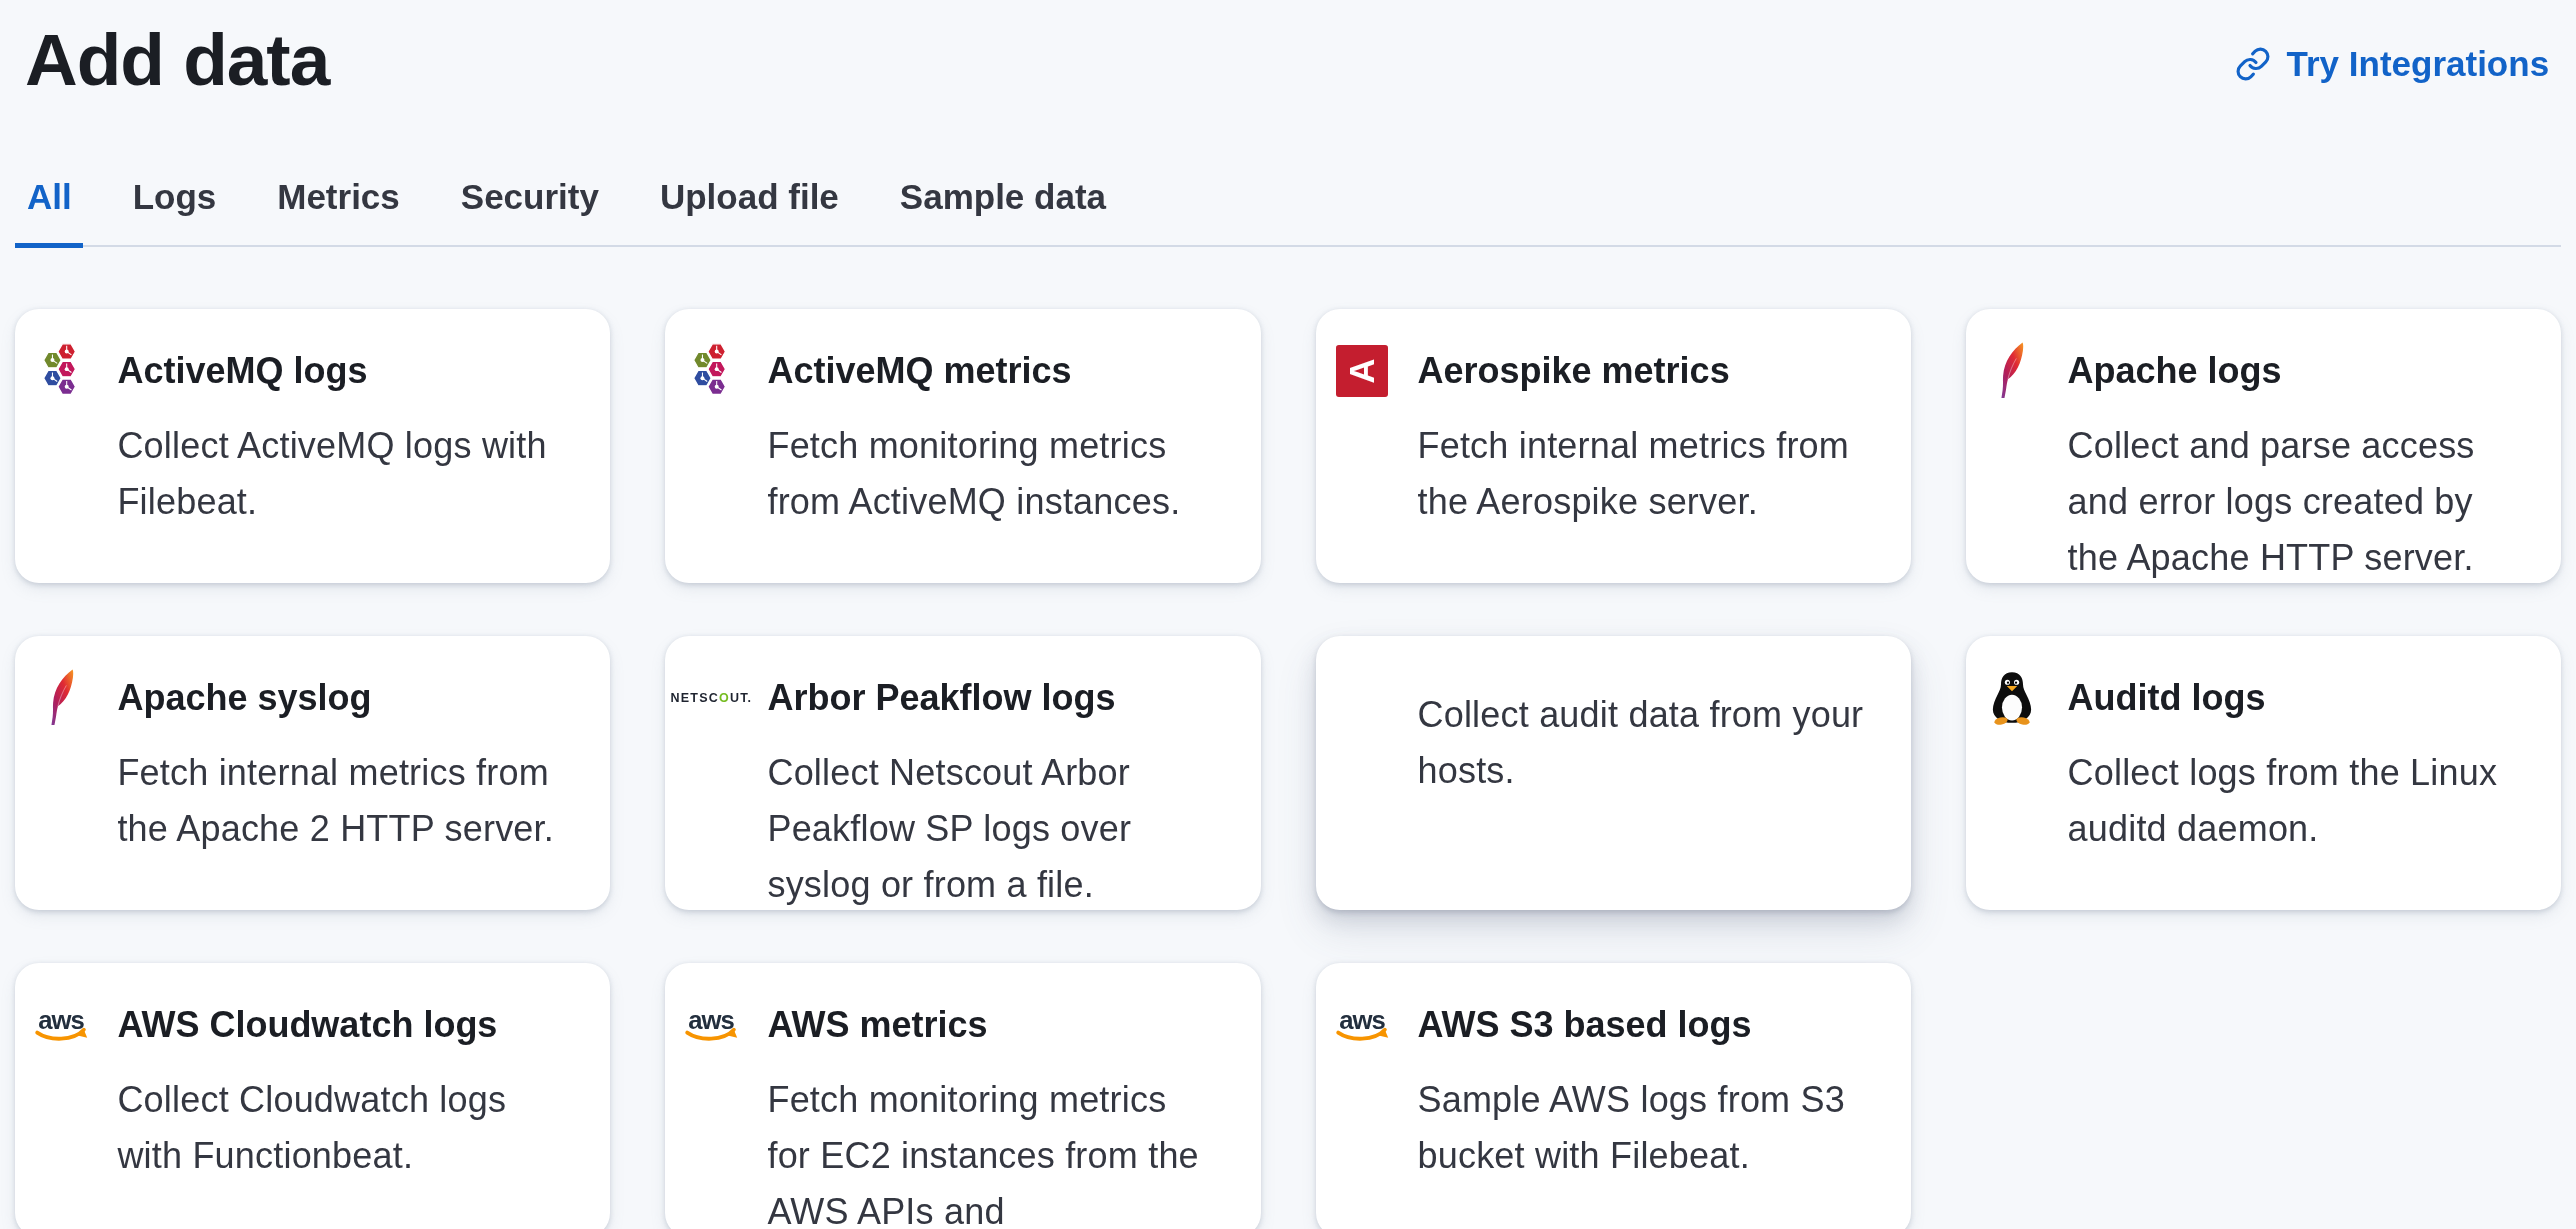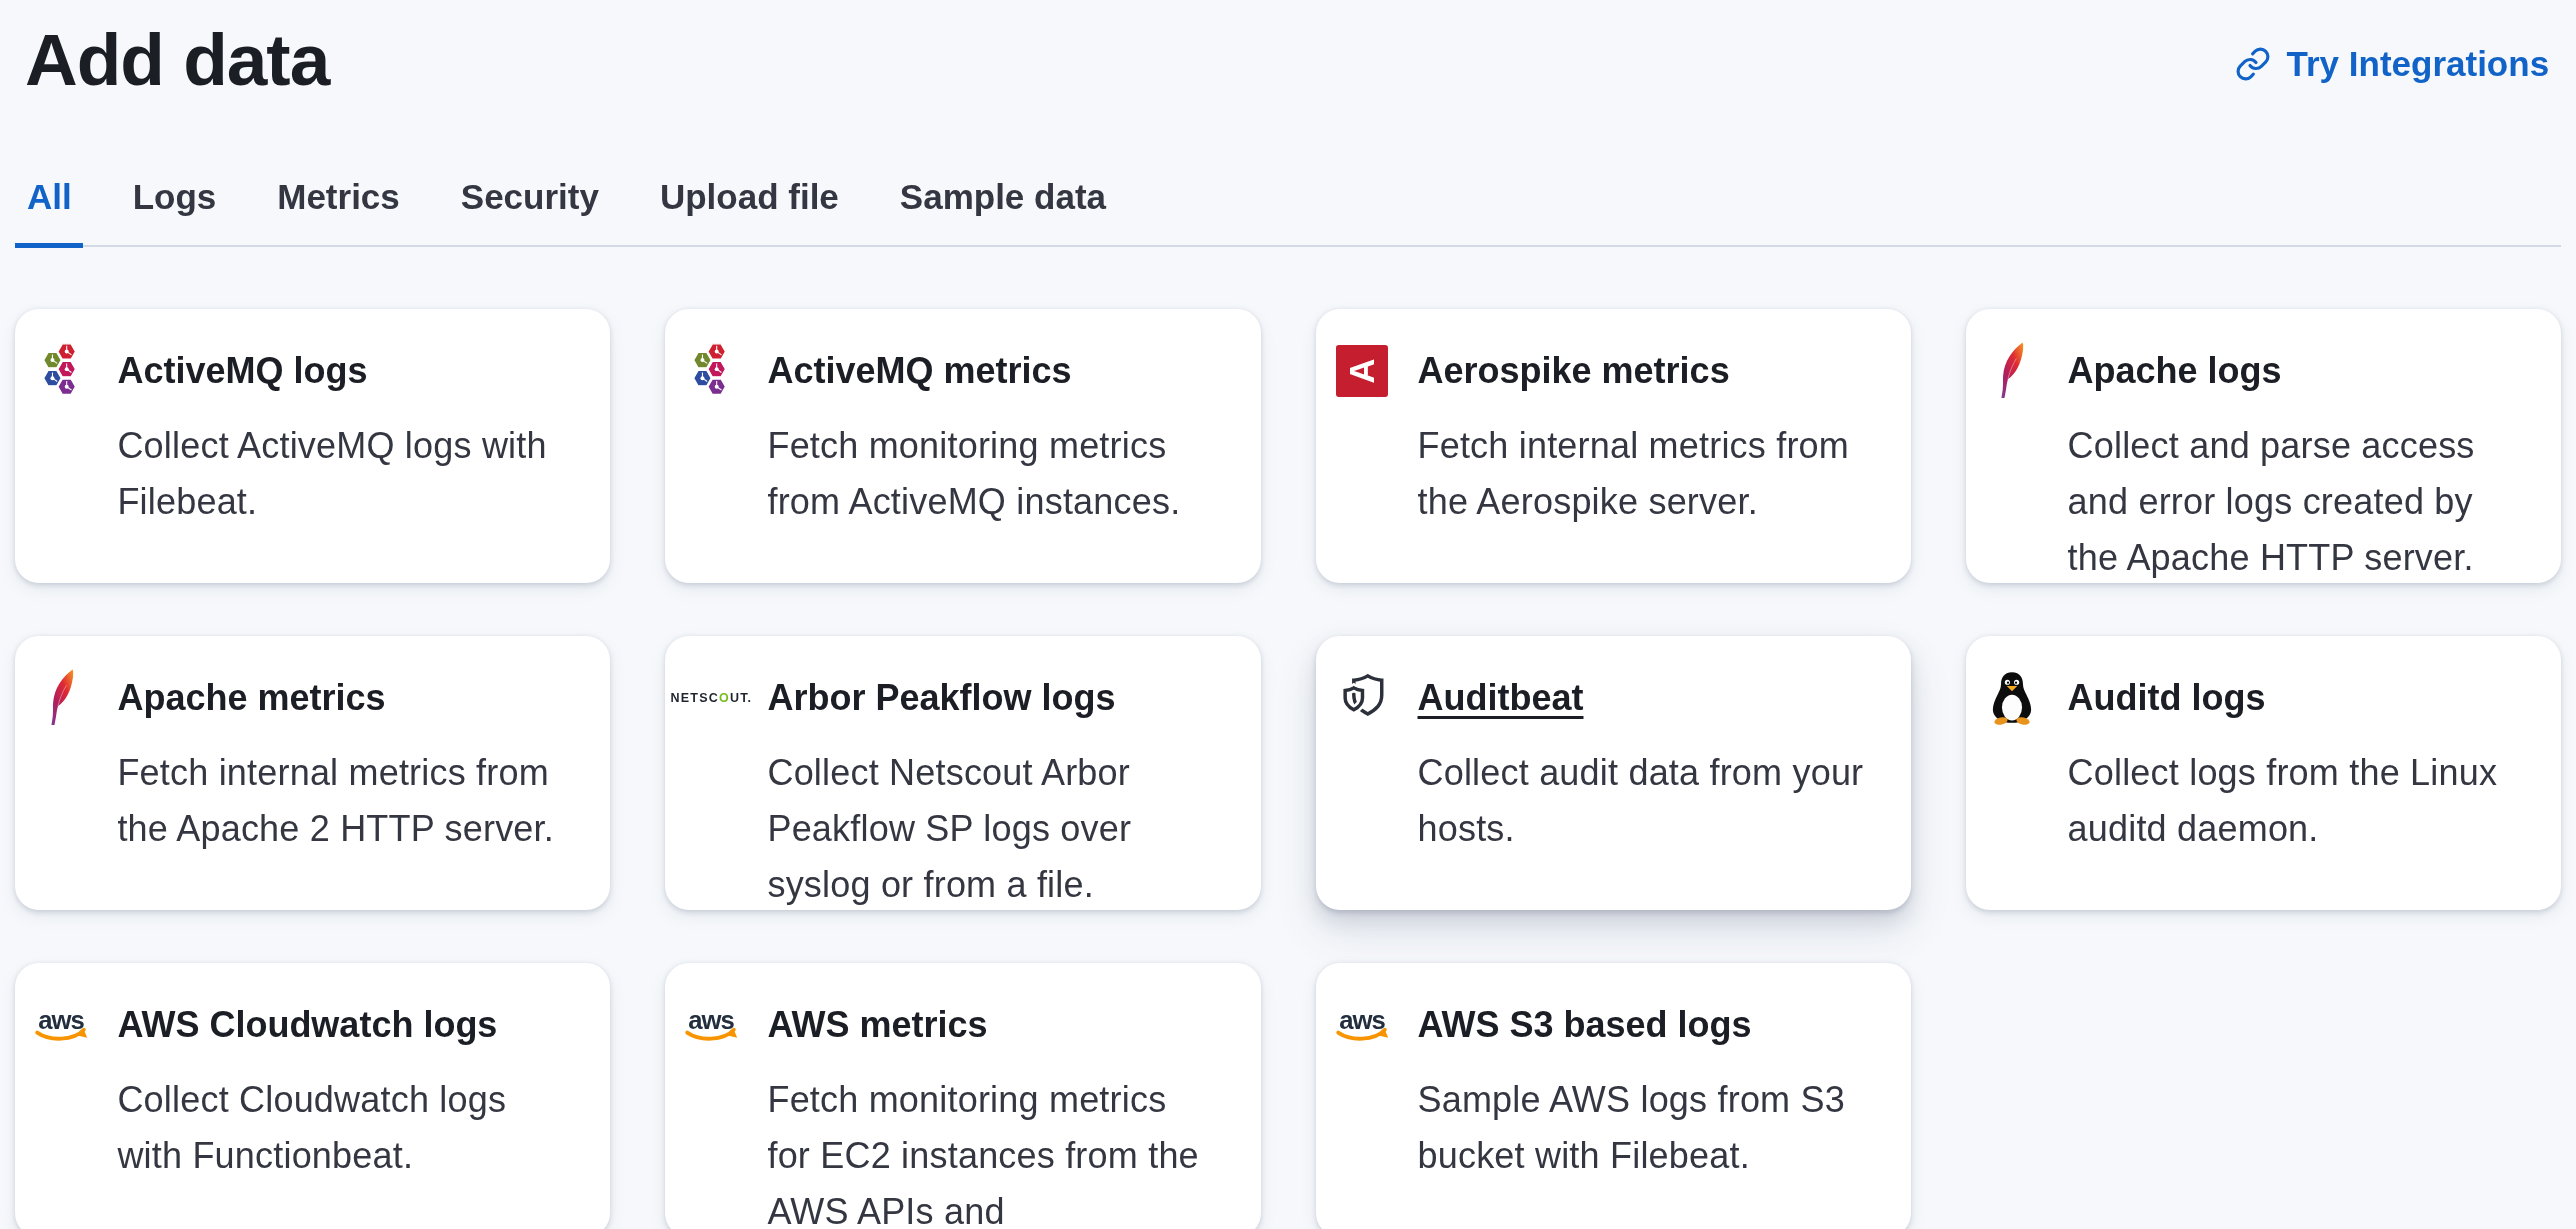--- a/index.html
+++ b/index.html
@@ -194,44 +194,34 @@
                   <stop offset="0" stop-color="#f69923"></stop>
                   <stop offset="0.35" stop-color="#e02a33"></stop>
                   <stop offset="0.68" stop-color="#b01e5b"></stop>
                   <stop offset="1" stop-color="#7f3a96"></stop>
                 </linearGradient>
               </defs>
               <path d="M26.5 1.5 C16 9 7.5 21 6.3 36 C5.9 41 6.6 45 5.8 51 L4.6 59 h3.1 l1.6-8.5 C10 45.5 10.4 42.5 11.3 39.5 C19.5 34 25 23 26.8 10 C27.2 6.5 27.4 3.8 26.5 1.5 Z" fill="url(#apg)"></path>
               <path d="M11.3 39.5 C13 32 16 25 20 18" stroke="#fff" stroke-width="0.8" fill="none" opacity="0.5"></path>
             </svg>
           </span>
-      <span class="card-title">Apache metrics</span>
+      <span class="card-title">Apache syslog</span>
     </div>
     <div class="card-desc">Fetch internal metrics from the Apache 2 HTTP server.</div>
   </div>
       <div class="card">
     <div class="card-head">
       <span class="icon-box">
             <span class="netscout-mark">NETSC<span class="o">O</span>UT.</span>
           </span>
       <span class="card-title">Arbor Peakflow logs</span>
     </div>
     <div class="card-desc">Collect Netscout Arbor Peakflow SP logs over syslog or from a file.</div>
   </div>
       <div class="card hovered">
-    <div class="card-head">
-      <span class="icon-box">
-            <svg width="52" height="52" viewBox="0 0 54 54" fill="none">
-              <path d="M33 4 c-4.2 2.6 -9.3 4.1 -14.5 4.5 V24 c0 9.8 5.8 15 14.5 19.7 C41.7 39 47.5 33.8 47.5 24 V8.5 C42.3 8.1 37.2 6.6 33 4 Z" stroke="#2b303a" stroke-width="3.6"></path>
-              <path d="M18.5 16.5 c-2.6 1.6 -5.8 2.5 -9 2.8 V27 c0 6.1 3.6 9.4 9 12.3 c5.4 -2.9 9 -6.2 9 -12.3 v-7.7 c-3.2 -0.3 -6.4 -1.2 -9 -2.8 Z" stroke="#ffffff" stroke-width="9"></path>
-              <path d="M18.5 16.5 c-2.6 1.6 -5.8 2.5 -9 2.8 V27 c0 6.1 3.6 9.4 9 12.3 c5.4 -2.9 9 -6.2 9 -12.3 v-7.7 c-3.2 -0.3 -6.4 -1.2 -9 -2.8 Z" stroke="#2b303a" stroke-width="3.6"></path>
-            </svg>
-          </span>
-      <span class="card-title">Auditbeat</span>
-    </div>
     <div class="card-desc">Collect audit data from your hosts.</div>
   </div>
       <div class="card">
     <div class="card-head">
       <span class="icon-box">
             <svg width="44" height="56" viewBox="0 0 46 58">
               <path d="M23 2 c8.5 0 11.5 6 11.5 12.5 c0 4 1.6 7 3.6 11 c2.6 5 4.9 10.5 4.9 15.5 c0 8.5 -9 14 -20 14 S3 49.5 3 41 c0 -5 2.3 -10.5 4.9 -15.5 c2 -4 3.6 -7 3.6 -11 C11.5 8 14.5 2 23 2 Z" fill="#0d0d0d"></path>
               <ellipse cx="23" cy="39" rx="10.5" ry="13.5" fill="#fdfdfd"></ellipse>
               <circle cx="18.2" cy="12.5" r="2.7" fill="#fff"></circle>
               <circle cx="27.8" cy="12.5" r="2.7" fill="#fff"></circle>

